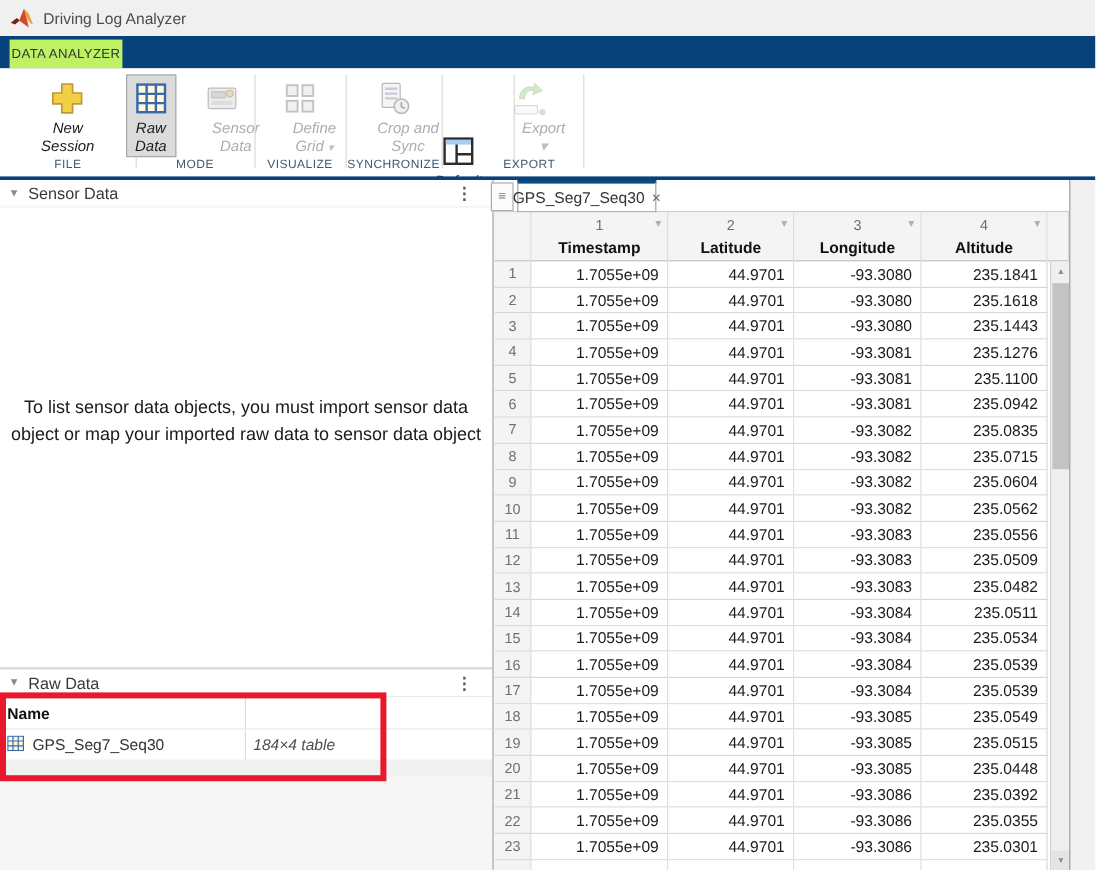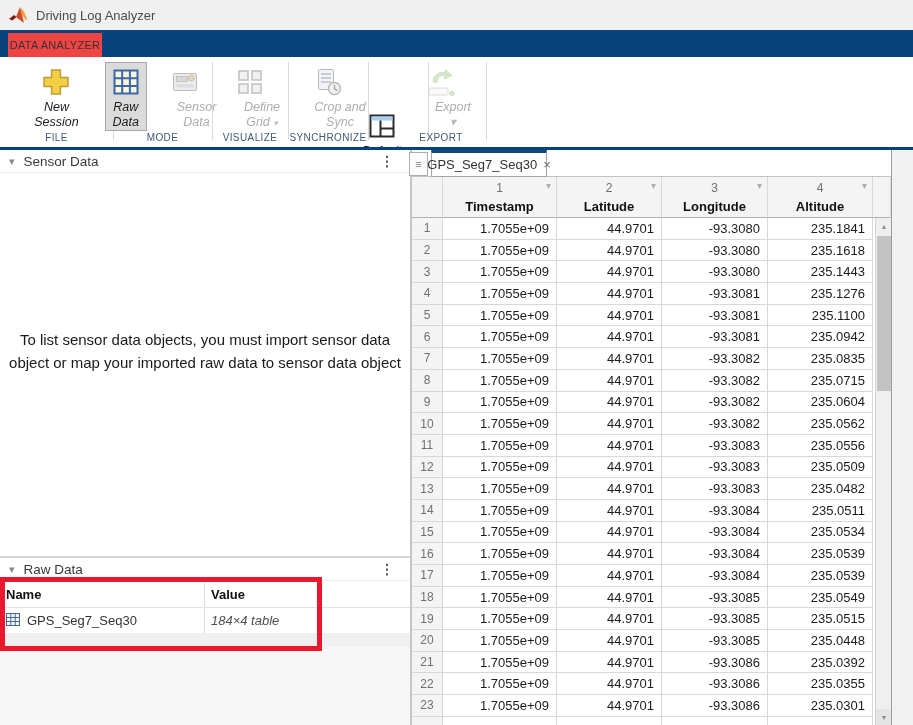--- a/index.html
+++ b/index.html
@@ -9,21 +9,21 @@
   .abs{position:absolute;box-sizing:border-box;}
 
   
   .titlebar{left:0;top:0;width:913px;height:30px;background:#f0f0f0;
             display:flex;align-items:center;}
   .titlebar .logo{margin-left:8px;display:flex;align-items:center;}
   .titlebar .ttl{margin-left:8px;font-size:13px;color:#4c4c4c;}
 
   
   .tabstrip{left:0;top:30px;width:913px;height:27px;background:#07437a;}
-  .ribbon-tab{left:8px;top:33px;width:94px;height:24px;background:#ef4444;
+  .ribbon-tab{left:8px;top:33px;width:94px;height:24px;background:#bef264;
               display:flex;align-items:center;justify-content:center;
               font-size:11px;color:#333;letter-spacing:.3px;}
 
   
   .toolbar{left:0;top:57px;width:913px;height:90px;background:#fff;}
   .blue-line{left:0;top:147px;width:913px;height:3px;background:#07437a;}
   .tb-section{position:absolute;top:0;height:90px;}
   .tb-sep{position:absolute;top:5px;height:78px;width:1px;background:#d9d9d9;}
   .tb-row{display:flex;justify-content:center;align-items:flex-start;
           gap:2px;padding-top:5px;}
@@ -256,21 +256,20 @@
   <div class="abs panel-split"></div>
 
   <div class="abs panel-header raw-header">
     <span class="ph-tri">▾</span>
     <span class="ph-title">Raw Data</span>
     <span class="ph-menu">⋮</span>
   </div>
   <div class="abs raw-table">
     <div class="rawt-head">
       <div class="c1">Name</div>
-      <div class="c2">Value</div>
     </div>
     <div class="rawt-row">
       <div class="c1">
         <span>
           <svg width="14" height="13" viewBox="0 0 14 13">
             <rect x="0.5" y="0.5" width="13" height="12" fill="#fdf7dc" stroke="#3a68a8"></rect>
             <path d="M4.8.5v12M9.2.5v12M.5 4.5h13M.5 8.5h13" stroke="#3a68a8"></path>
           </svg>
         </span>
         <span>GPS_Seg7_Seq30</span>

